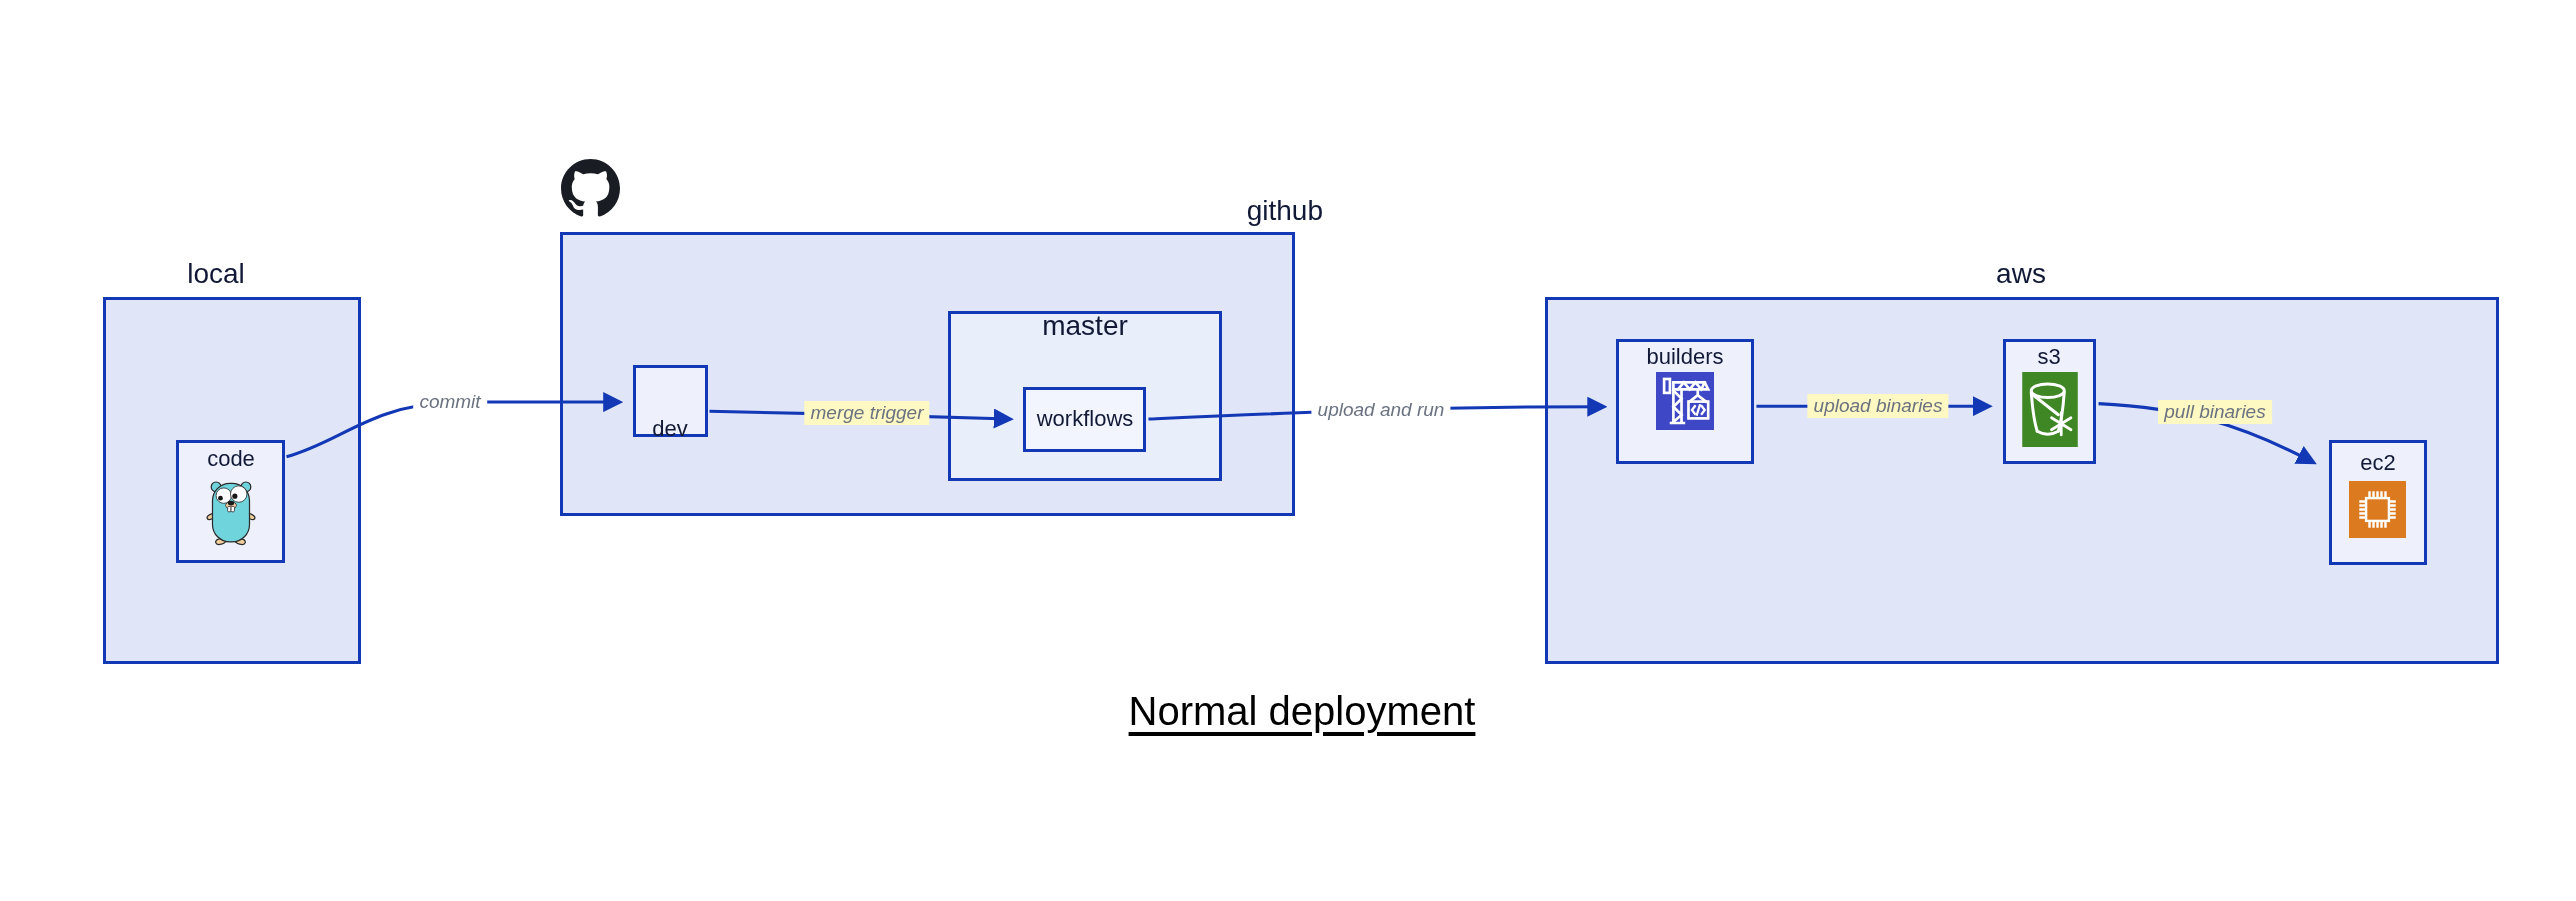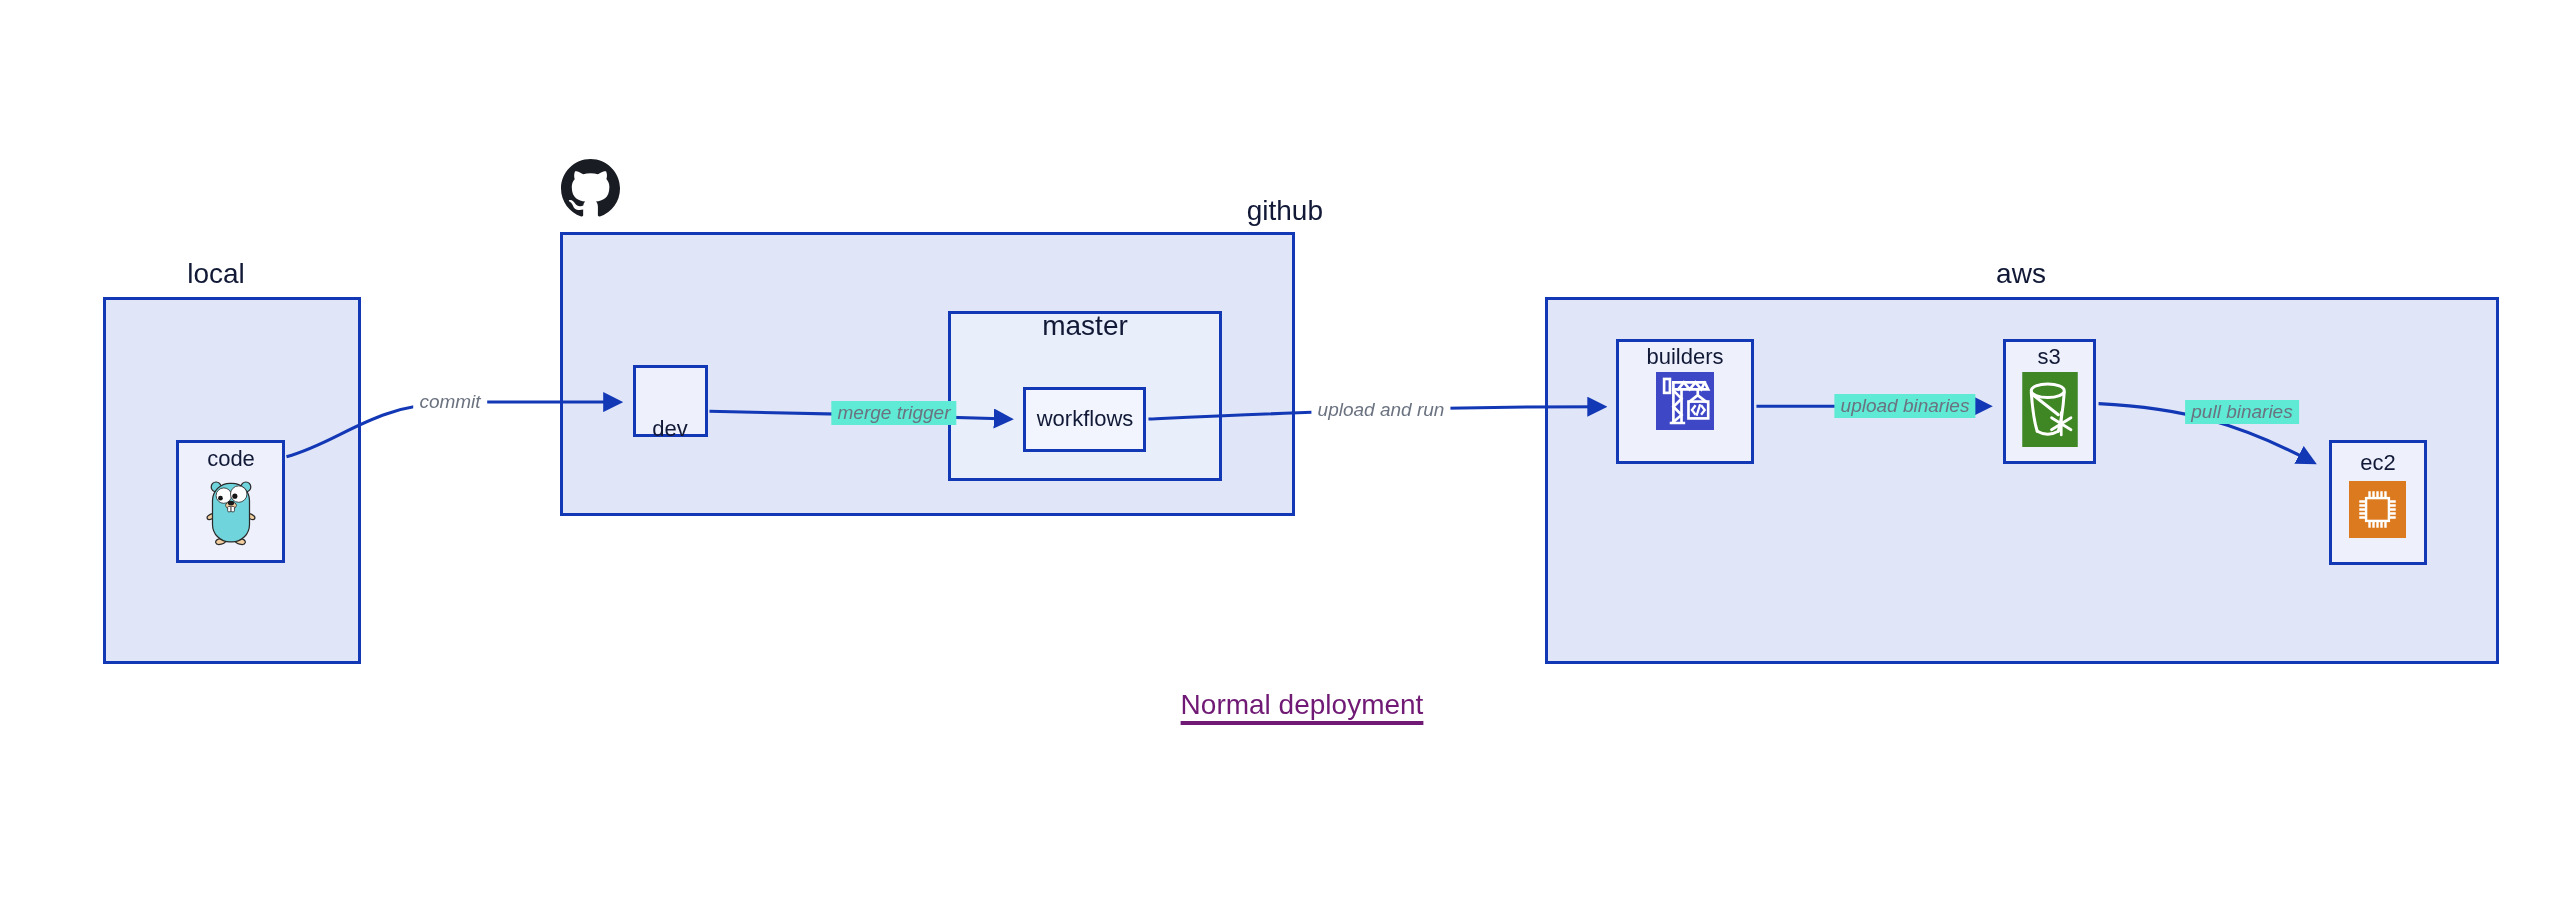--- a/index.html
+++ b/index.html
@@ -11,24 +11,24 @@
   .node{position:absolute;background:#eef1fc;border:3.1px solid #1338b6;box-sizing:border-box;}
   .node.workflows{background:#f2f5fd;}
   .glabel{position:absolute;color:#111936;font-size:28px;white-space:nowrap;
           transform:translate(-50%,-50%);}
   .glabel.right{transform:translate(-100%,-50%);margin-left:34px;}
   .nlabel{position:absolute;color:#111936;font-size:22px;font-weight:400;white-space:nowrap;
           transform:translate(-50%,-50%);}
   .elabel{position:absolute;color:#6b7280;font-size:19px;font-style:italic;white-space:nowrap;
           transform:translate(-50%,-50%);padding:1px 6.2px;z-index:6;}
   .elabel.on-white{background:#ffffff;}
-  .elabel.on-lav{background:#5eead4;margin-left:27px;}
+  .elabel.on-lav{background:#fef9c3;}
   .icon-abs{position:absolute;z-index:4;}
   svg.edges{position:absolute;inset:0;z-index:5;pointer-events:none;}
-  .title{position:absolute;color:#701a75;font-size:28px;white-space:nowrap;
+  .title{position:absolute;color:#000000;font-size:40px;white-space:nowrap;
          transform:translate(-50%,0);text-decoration:underline;
          text-decoration-thickness:3.6px;text-underline-offset:7.2px;}
 </style>
 </head>
 <body>
 
 <div class="canvas">
 
   <div class="gbox" style="left:103px;top:297px;width:258px;height:367px;"></div>
   <div class="gbox" style="left:560px;top:232px;width:735px;height:284px;"></div>

